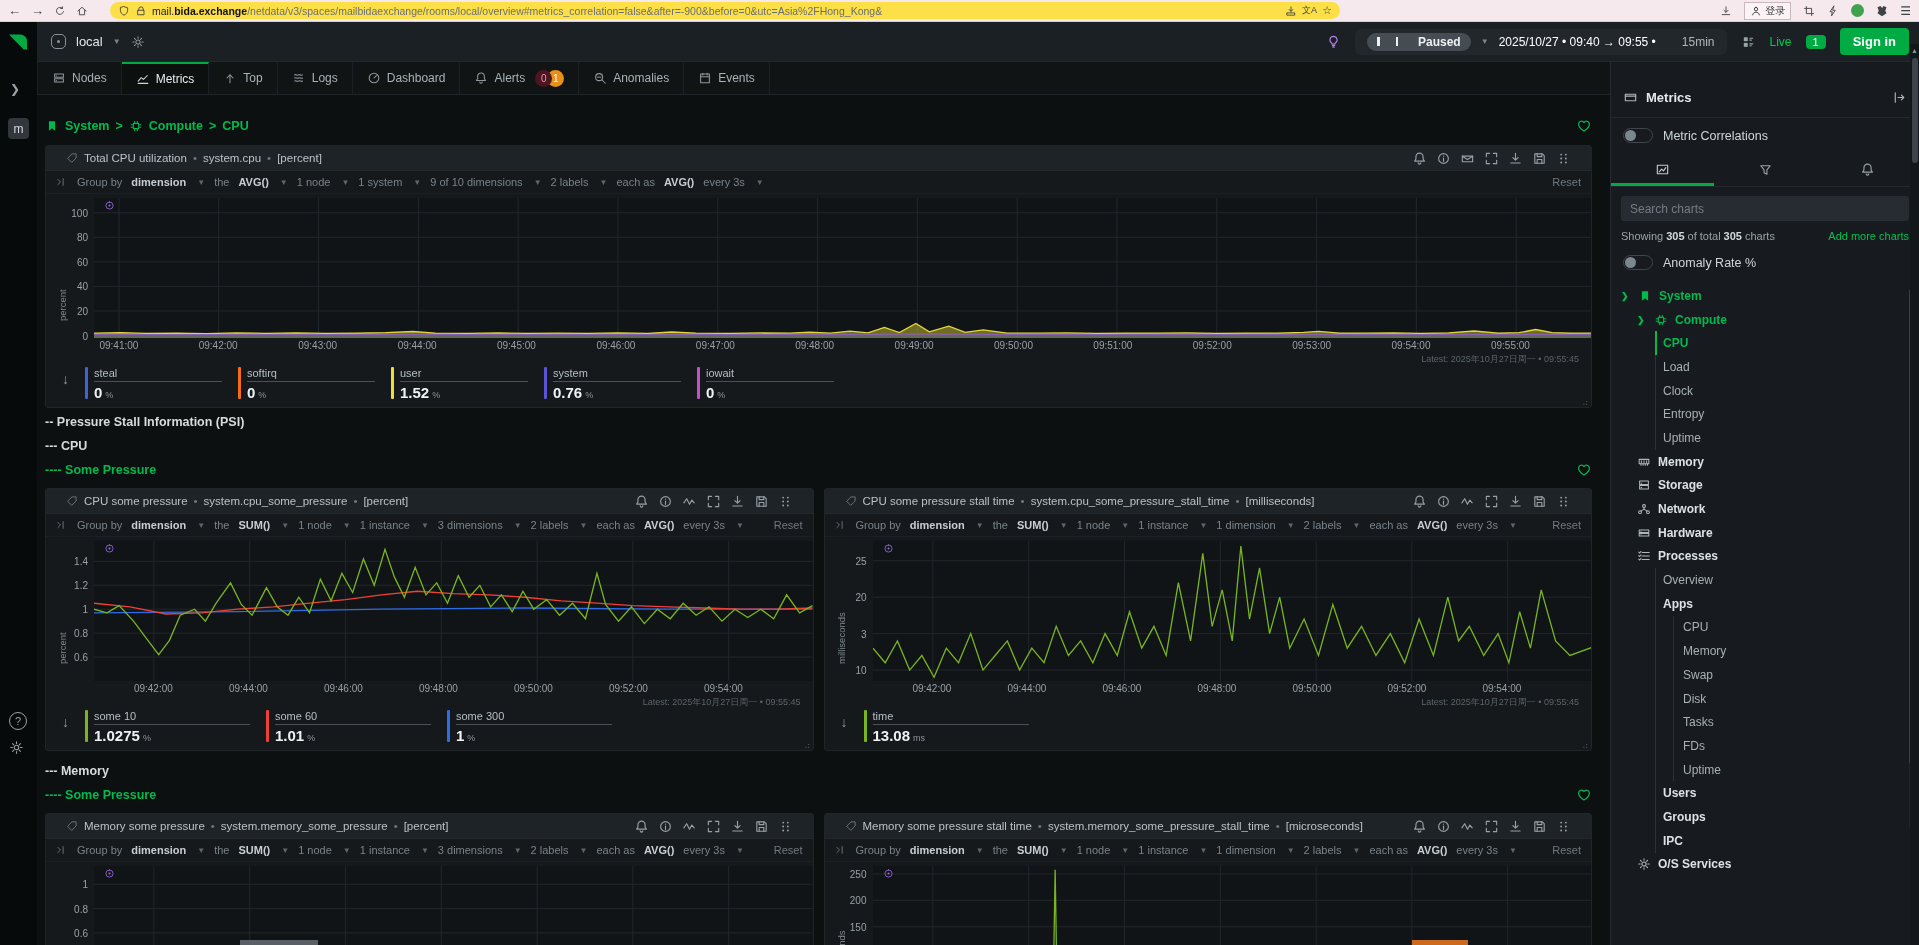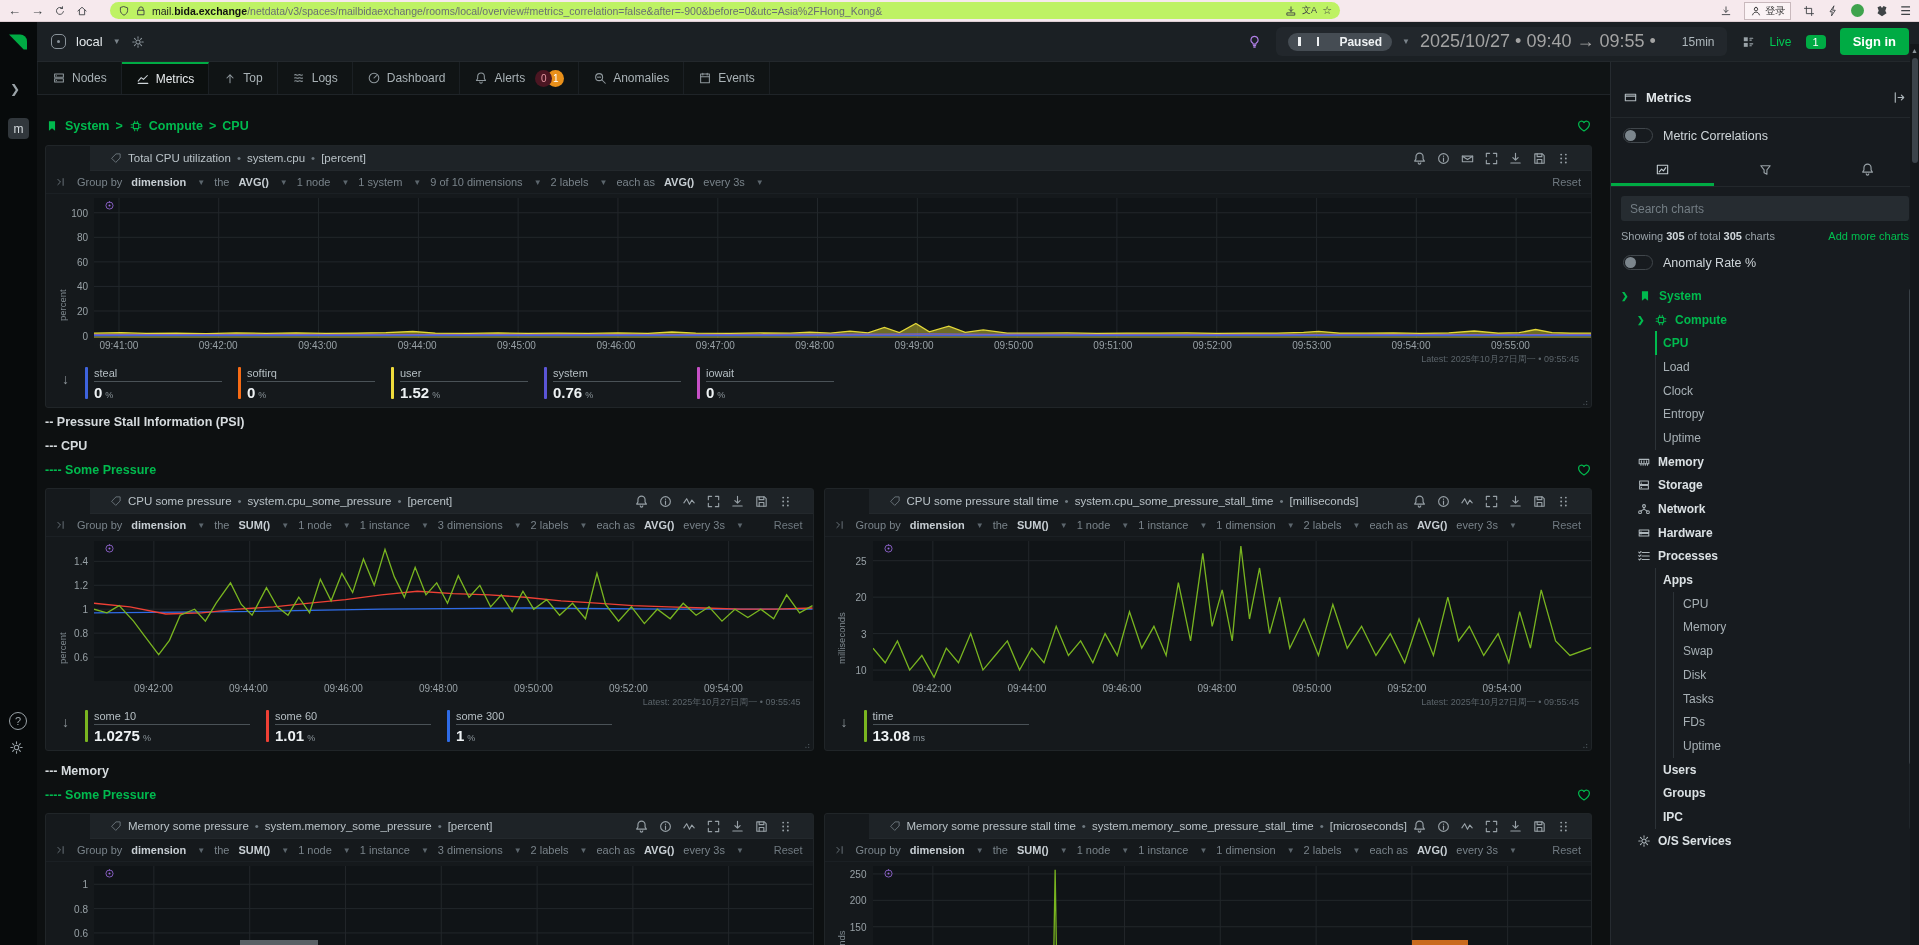--- a/index.html
+++ b/index.html
@@ -7,21 +7,21 @@
     font-family:"Liberation Sans", sans-serif; font-size:12px; color:#c9d0d5; }
   .ic { display:inline-flex; width:15px; height:15px; flex:none; }
   .ic svg { width:100%; height:100%; }
   .ic.s12 { width:12px; height:12px; }
   .ic.s18 { width:18px; height:18px; }
 
   
   #browser-bar { height:22px; background:#f6e9ed; display:flex; align-items:center;
     padding:0 8px; gap:10px; color:#3f4346; border-bottom:1px solid #ddcdd2; }
   #browser-bar .nav { font-size:13px; color:#3f4346; }
-  #url-box { flex:0 0 1230px; margin-left:12px; height:17px; background:#bef264; border-radius:9px;
+  #url-box { flex:0 0 1230px; margin-left:12px; height:17px; background:#fde047; border-radius:9px;
     display:flex; align-items:center; padding:0 8px; gap:5px; overflow:hidden; }
   #url-text { flex:1; white-space:nowrap; overflow:hidden; font-size:10.5px; color:#6a6f73; }
   #url-text .host { color:#1b1d1f; }
   #url-text .hostb { color:#111; font-weight:700; }
   #browser-right { display:flex; align-items:center; gap:12px; margin-left:auto; }
   #login-chip { display:flex; align-items:center; gap:3px; border:1px solid #c9b9bd; border-radius:0;
     padding:1px 5px; background:#fbf3f5; font-size:10px; color:#333; }
   .ext-globe { width:13px; height:13px; border-radius:50%; background:#3fa34d; display:inline-block; }
 
   
@@ -45,21 +45,21 @@
     border-radius:50%; background:#8a939a; }
   #space-name { color:#e2e7ea; font-size:13px; }
   .caret { color:#7b848b; font-size:8px; }
   #header-right { margin-left:auto; display:flex; align-items:center; gap:14px; }
   #bulb { color:#b07fe6; }
   #time-group { display:flex; align-items:center; background:#22272c; border-radius:6px;
     padding:4px 12px; gap:10px; }
   #paused-pill { display:flex; align-items:center; gap:16px; background:#454c53; border-radius:12px;
     padding:2px 10px; color:#eef1f3; font-size:12px; font-weight:700; }
   .pb { width:2.5px; height:9px; background:#eef1f3; display:inline-block; }
-  #date-range { color:#a3a3a3; font-size:18px; }
+  #date-range { color:#ffffff; font-size:12px; }
   #duration { color:#aeb7bc; font-size:12px; margin-left:16px; }
   #live-label { color:#00c853; font-size:12px; }
   #live-badge { background:#00ab44; color:#fff; font-size:11px; border-radius:4px; padding:1px 7px; }
   #signin-btn { background:#00ab44; color:#fff; font-size:13px; font-weight:700; border:none;
     border-radius:4px; padding:6px 13px; }
   #node-grid { color:#9aa3a8; }
 
   
   #tabs-content-row { display:flex; flex:1; min-height:0; }
   #main-col { flex:1; min-width:0; display:flex; flex-direction:column; }
@@ -86,21 +86,21 @@
   .heading-row { display:flex; align-items:center; margin:4px 0 2px 0; height:20px; }
   .heading { font-weight:700; font-size:12.5px; color:#d6dbde; }
   .heading.green { color:#00ba4e; }
 
   .crow { display:flex; gap:10px; margin-top:4px; }
   .crow .panel { flex:1; min-width:0; }
 
   .panel { background:#15191c; border:1px solid #202528; border-radius:3px; position:relative;
     margin-top:4px; }
   .p-head { height:25px; background:#1e2327; border-bottom:1px solid #23282c; display:flex;
-    align-items:center; padding:0 20px; gap:3px;margin-left:44px; }
+    align-items:center; padding:0 20px; gap:3px; }
   .p-title { display:flex; align-items:center; gap:6px; font-size:11.5px; color:#b9c2c7;
     white-space:nowrap; overflow:hidden; }
   .p-title .sep { color:#6f7980; }
   .p-title .ic { width:12px; height:12px; color:#6f7980; }
   .p-icons { margin-left:auto; display:flex; gap:9px; color:#98a1a7; }
   .p-icons .ic { width:15px; height:15px; }
   .p-tools { height:23px; display:flex; align-items:center; gap:9px; padding:0 10px;
     font-size:11px; border-bottom:1px solid #1b2024; }
   .p-tools .ic { width:12px; height:12px; color:#6f7980; }
   .tok { color:#79838a; white-space:nowrap; }
@@ -1318,20 +1318,23 @@
               </div>
               <div class="titem lvl1 st-bold">
                 <span class="ic">
                   <svg viewBox="0 0 16 16">
                     <path d="M5.8 4H14M5.8 8H14M5.8 12H14" fill="none" stroke="currentColor" stroke-width="1.2" stroke-linecap="round" stroke-linejoin="round"></path>
                     <path d="M2 3.6l1 1 1.6-1.8M2 7.6l1 1 1.6-1.8M2 11.6l1 1 1.6-1.8" fill="none" stroke="currentColor" stroke-width="1.2" stroke-linecap="round" stroke-linejoin="round"></path>
                   </svg>
                 </span>
                 <span>Processes</span>
               </div>
+              <div class="titem lvl2 st-normal">
+                <span>Overview</span>
+              </div>
               <div class="titem lvl2 st-bold">
                 <span>Apps</span>
               </div>
               <div class="titem lvl3 st-normal">
                 <span>CPU</span>
               </div>
               <div class="titem lvl3 st-normal">
                 <span>Memory</span>
               </div>
               <div class="titem lvl3 st-normal">

